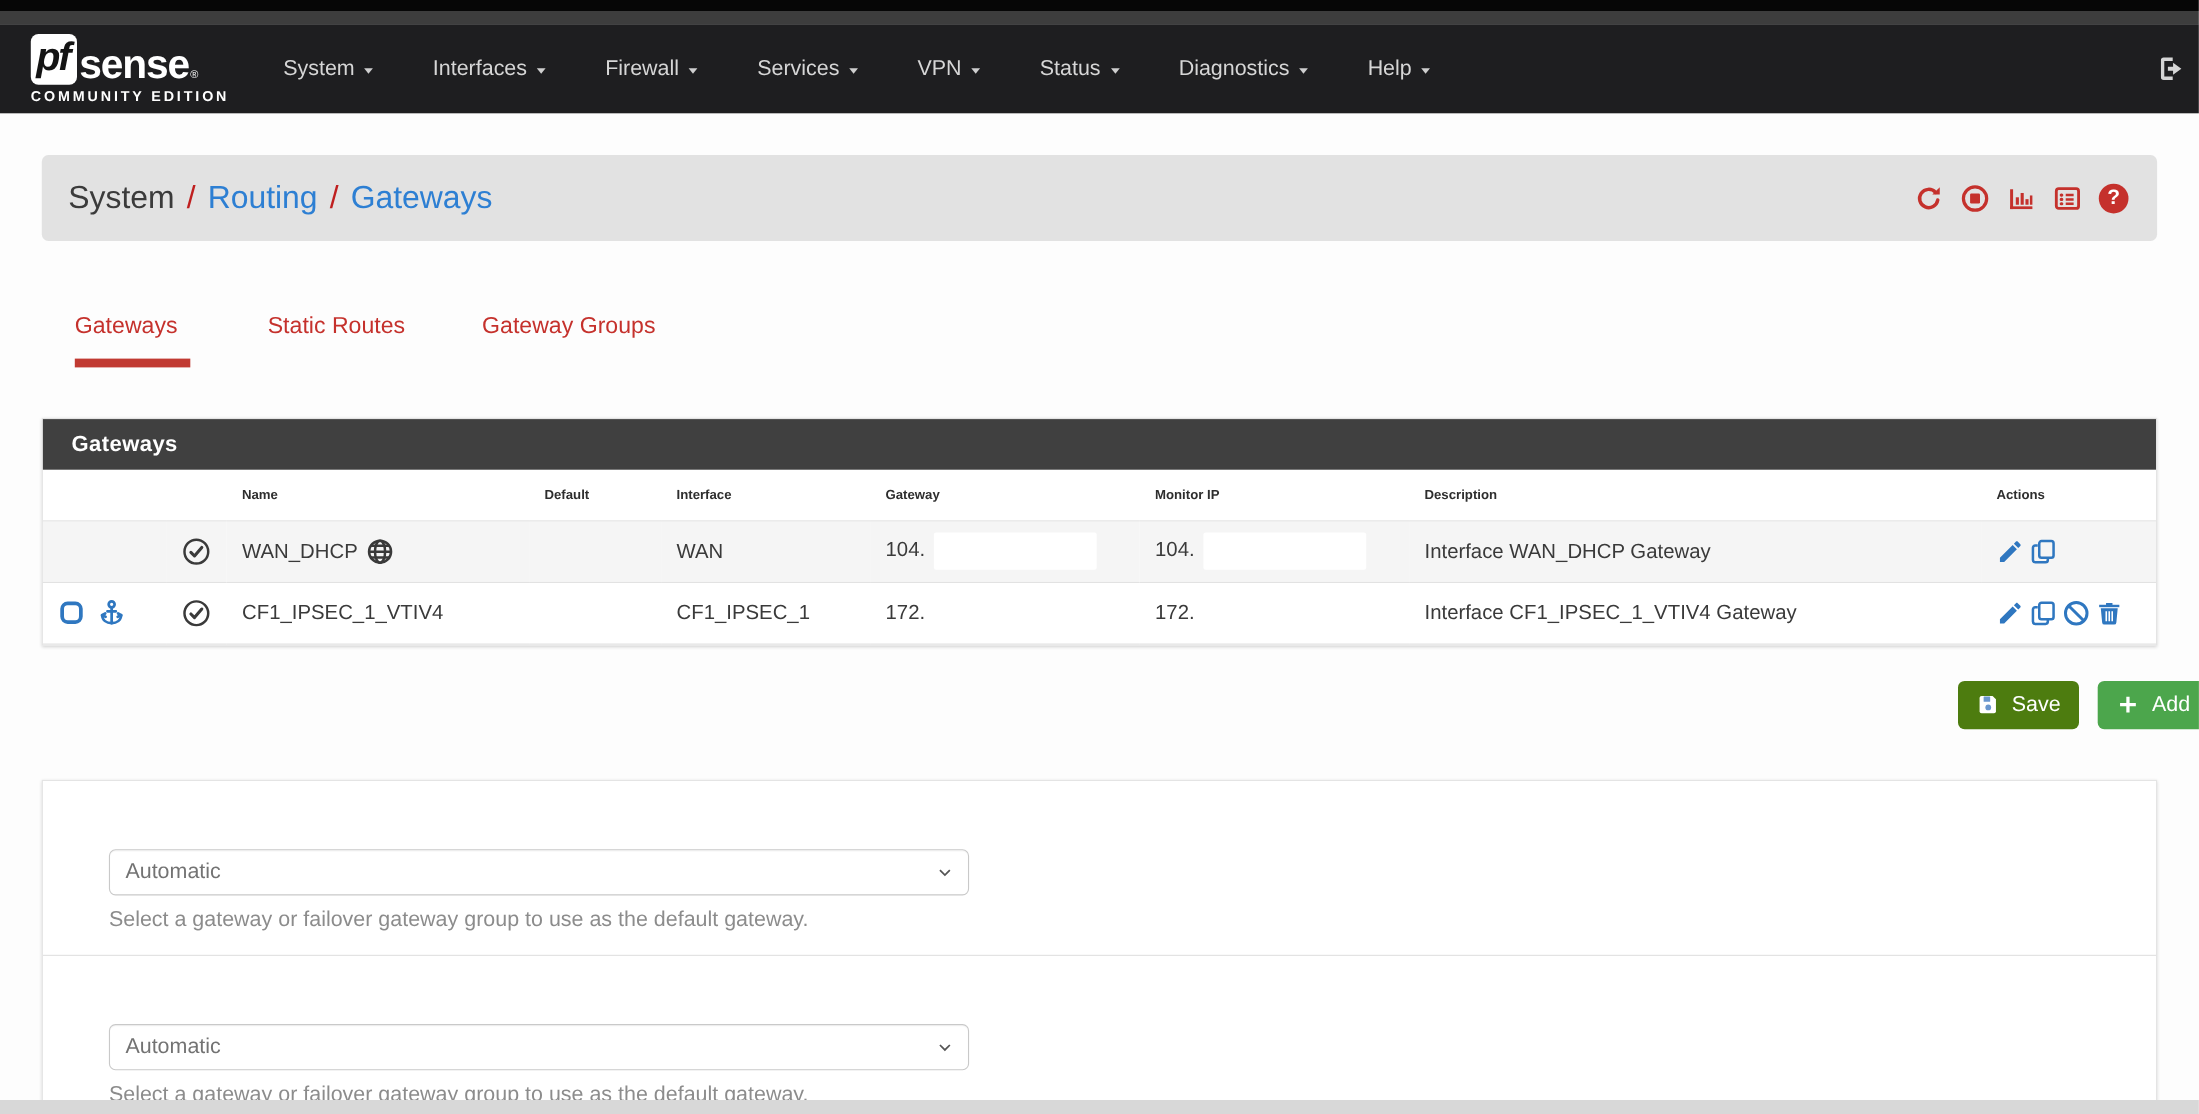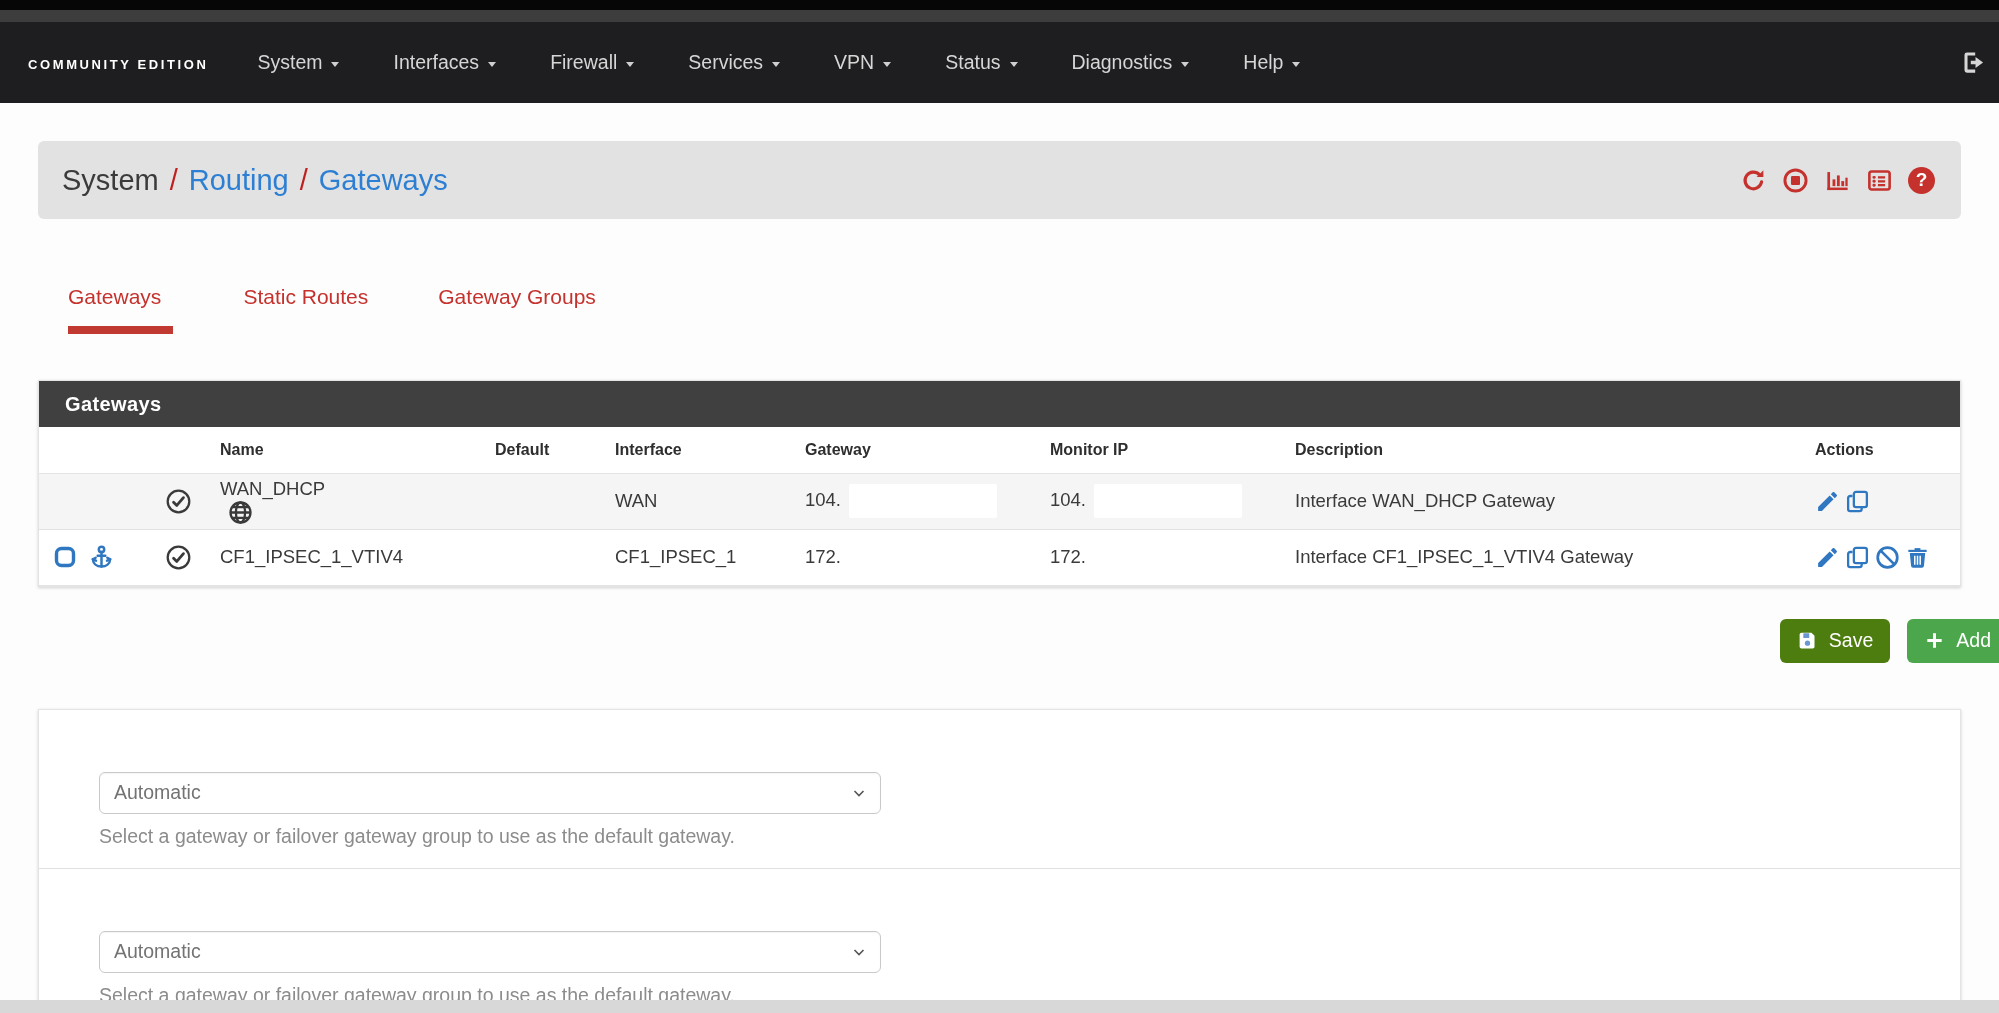--- a/index.html
+++ b/index.html
@@ -45,39 +45,39 @@
   .tab.active { border-bottom:8px solid #c13a32; padding-right:12px; font-weight:400; }
 
   
   .panel { margin:46px 38px 0 38px; background:#fff; border:1px solid #e4e4e4;
     box-shadow:0 1px 3px rgba(0,0,0,0.18); }
   .panel-header { height:46px; background:#404040; color:#fff; font-weight:bold; font-size:20px;
     display:flex; align-items:center; padding-left:26px; letter-spacing:0.4px; }
 
   
   table { width:100%; border-collapse:collapse; table-layout:fixed; }
-  thead th { text-align:left; font-size:16px; color:#2e2e2e; height:46px; padding-left:14px;
+  thead th { text-align:left; font-size:12px; color:#2e2e2e; height:46px; padding-left:14px;
     border-bottom:1px solid #e5e5e5; }
   tbody td { height:56px; font-size:18.5px; color:#3a3a3a; padding-left:14px; vertical-align:middle; }
   tbody tr { border-top:1px solid #e2e2e2; }
   tbody tr.striped { background:#f5f5f5; }
   tbody tr:last-child { border-bottom:1px solid #e2e2e2; }
   .cell-icons { display:flex; align-items:center; gap:11px; }
   .icon { display:inline-flex; vertical-align:middle; }
   .dark-icon { color:#3a3a3a; }
   .blue-icon { color:#2f77c0; cursor:pointer; }
   .row-check svg { width:27px; height:27px; }
   .globe-icon svg { width:25px; height:25px; margin-left:8px; }
   .square-icon svg { width:24px; height:24px; }
   .anchor-icon svg { width:27px; height:27px; }
   .action-icons { display:flex; align-items:center; gap:5px; }
   .action-icons svg { width:25px; height:25px; }
   .redact { display:inline-block; vertical-align:middle; width:148px; height:34px; background:#fff;
     margin-left:8px; border-radius:2px; }
-  .name-cell { display:flex; align-items:flex-start;flex-direction:column; }
+  .name-cell { display:flex; align-items:center; }
 
   
   .btn-row { display:flex; justify-content:flex-end; gap:17px; margin:32px -26px 0 38px; }
   .btn { display:inline-flex; align-items:center; gap:11px; border:none; border-radius:6px;
     color:#fff; font-size:19.5px; height:44px; padding:0 17px; cursor:pointer;
     font-family:"Liberation Sans", sans-serif; }
   .btn svg { width:21px; height:21px; }
   .btn-save { background:#4d7c0f; }
   .btn-add { background:#4ca64c; padding-right:34px; }
 
@@ -95,20 +95,25 @@
   .bottom-strip { position:absolute; left:0; right:0; bottom:0; height:13px; background:#d8d8d8; }
 </style>
 </head>
 <body>
 
 <div class="strip-black"></div>
 <div class="strip-gray"></div>
 
 <header class="navbar">
   <div class="logo">
+    <div class="logo-row">
+      <span class="pf-box">pf</span>
+      <span class="sense-word">sense</span>
+      <span class="reg-mark">®</span>
+    </div>
     <div class="edition">COMMUNITY EDITION</div>
   </div>
   <ul class="nav-list">
     <li class="nav-item">
         <span>System</span>
         <span class="caret"></span>
       </li>
     <li class="nav-item">
         <span>Interfaces</span>
         <span class="caret"></span>

